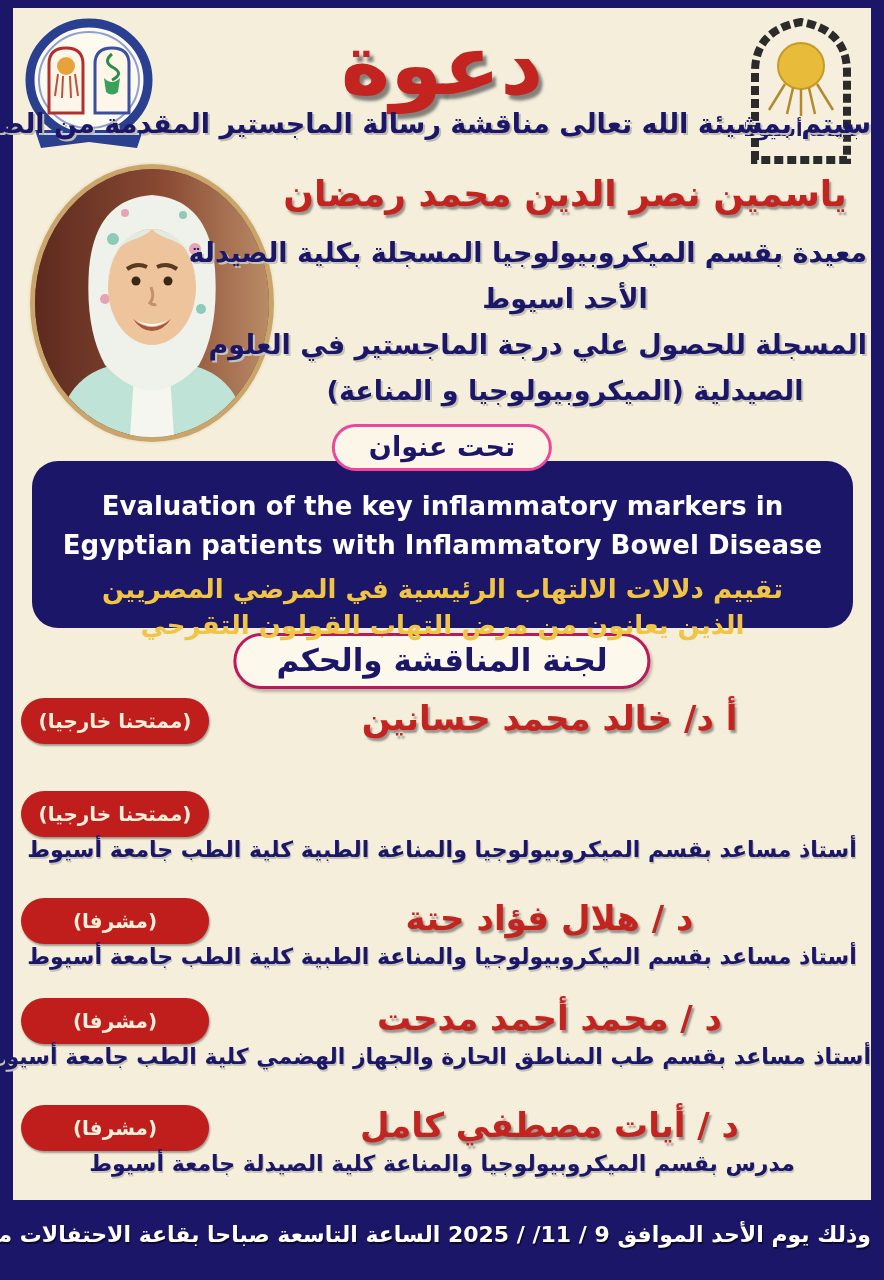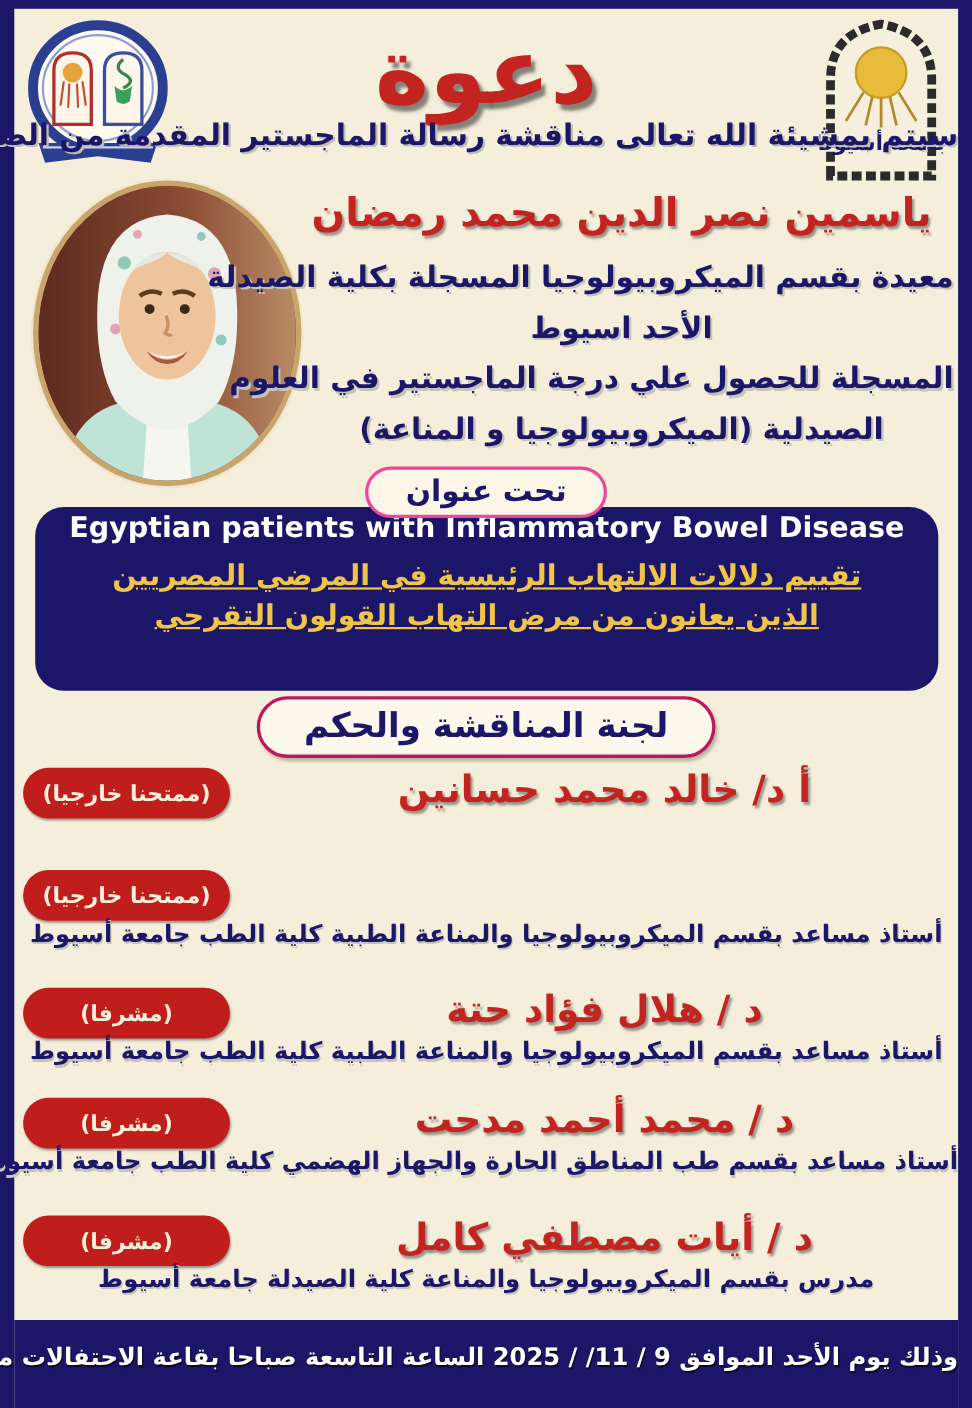--- a/index.html
+++ b/index.html
@@ -31,21 +31,21 @@
 
   
   .under-pill{position:absolute;top:416px;left:50%;transform:translateX(-50%);z-index:3;
     background:#fbf6e8;border:3px solid #ec4899;border-radius:24px;padding:4px 34px 6px 34px;
     font-size:27px;font-weight:bold;color:#1c1668;white-space:nowrap;}
   .title-box{position:absolute;top:453px;left:19px;width:821px;height:167px;
     background:#1c1668;border-radius:26px;z-index:2;text-align:center;}
   .title-en{direction:ltr;margin-top:26px;font-size:26px;font-weight:bold;color:#ffffff;
     line-height:39px;white-space:nowrap;}
   .title-ar{margin-top:6px;padding:0 38px;font-size:26px;font-weight:bold;color:#f0c545;
-    line-height:36px;text-decoration:underline;}
+    line-height:36px;}
 
   
   .committee-pill{position:absolute;top:625px;left:50%;transform:translateX(-50%);
     background:#fcf8ec;border:3px solid #be185d;border-radius:28px;padding:6px 40px 8px 40px;
     font-size:31px;font-weight:bold;color:#1c1668;white-space:nowrap;
     box-shadow:2px 3px 3px rgba(0,0,0,.25);}
   .member{position:absolute;left:0;right:0;height:92px;}
   .m1{top:686px}.m2{top:779px}.m3{top:886px}.m4{top:986px}.m5{top:1093px}
   .role-pill{position:absolute;left:8px;top:4px;width:188px;height:46px;background:#c01d1d;
     border-radius:24px;display:flex;align-items:center;justify-content:center;
@@ -137,20 +137,21 @@
       <div class="cand-lines">
         <div>معيدة بقسم الميكروبيولوجيا المسجلة بكلية الصيدلة</div>
         <div>الأحد اسيوط</div>
         <div>المسجلة للحصول علي درجة الماجستير في العلوم</div>
         <div>الصيدلية (الميكروبيولوجيا و المناعة)</div>
       </div>
     </div>
 
     <div class="under-pill">تحت عنوان</div>
     <div class="title-box">
+      <div class="title-en">Evaluation of the key inflammatory markers in</div>
       <div class="title-en" style="margin-top:0;">Egyptian patients with Inflammatory Bowel Disease</div>
       <div class="title-ar">تقييم دلالات الالتهاب الرئيسية في المرضي المصريين الذين يعانون من مرض التهاب القولون التقرحي</div>
     </div>
 
     <div class="committee-pill">لجنة المناقشة والحكم</div>
 
     <div class="member m1">
       <div class="role-pill">(ممتحنا خارجيا)</div>
       <div class="member-name">أ د/ خالد محمد حسانين</div>
     </div>

